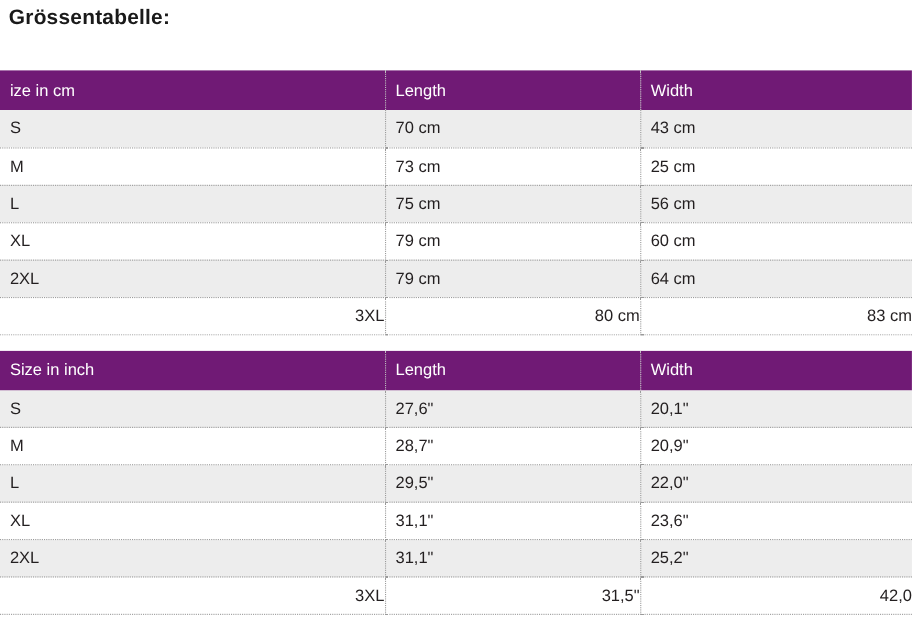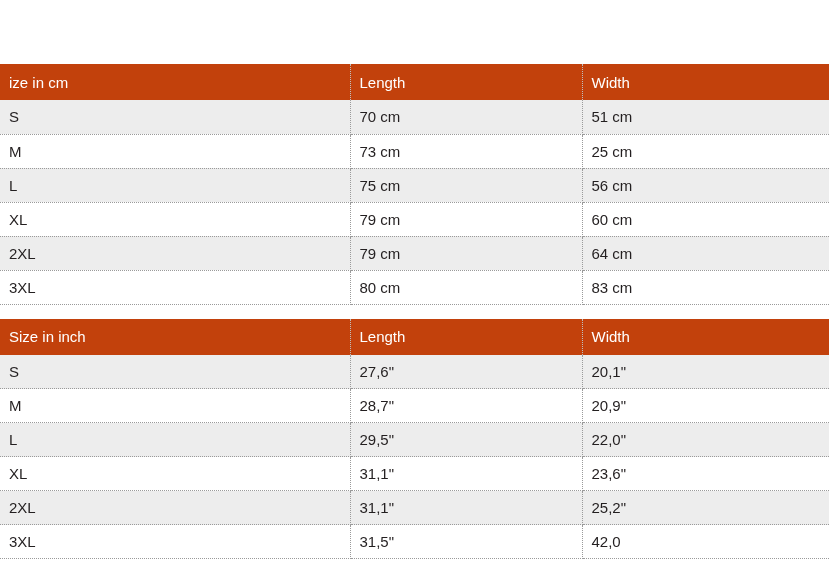--- a/index.html
+++ b/index.html
@@ -54,68 +54,70 @@
     border-right: 1px dotted #9a9a9a;
     border-bottom: 1px dotted #9a9a9a;
     box-sizing: border-box;
     white-space: nowrap;
   }
   table.size-table th:last-child,
   table.size-table td:last-child {
     border-right: none;
   }
   table.size-table thead th {
-    background: #c2410c;
+    background: #701a75;
     color: #ffffff;
     font-weight: normal;
     font-size: 15px;
     border-right: 1px dotted #bfbfbf;
     border-bottom: none;
     height: 36px;
   }
   table.size-table tbody tr.odd td {
     background: #ededed;
   }
   table.size-table tbody tr.even td {
     background: #ffffff;
   }
   .table-gap {
     height: 14px;
     background: #ffffff;
   }
   tbody tr:last-child td {
     border-bottom: 1px dotted #9a9a9a;
+    text-align: right;
   }
 </style>
 </head>
 <body>
 
 <div class="page">
 
+  <div class="page-title">Grössentabelle:</div>
 
   <div class="tables">
 
     <table class="size-table">
       <colgroup>
           <col class="c1">
           <col class="c2">
           <col class="c3">
         </colgroup>
       <thead>
         <tr>
           <th>ize in cm</th>
           <th>Length</th>
           <th>Width</th>
         </tr>
       </thead>
       <tbody>
         <tr class="odd">
           <td>S</td>
           <td>70 cm</td>
-          <td>51 cm</td>
+          <td>43 cm</td>
         </tr>
         <tr class="even">
           <td>M</td>
           <td>73 cm</td>
           <td>25 cm</td>
         </tr>
         <tr class="odd">
           <td>L</td>
           <td>75 cm</td>
           <td>56 cm</td>

